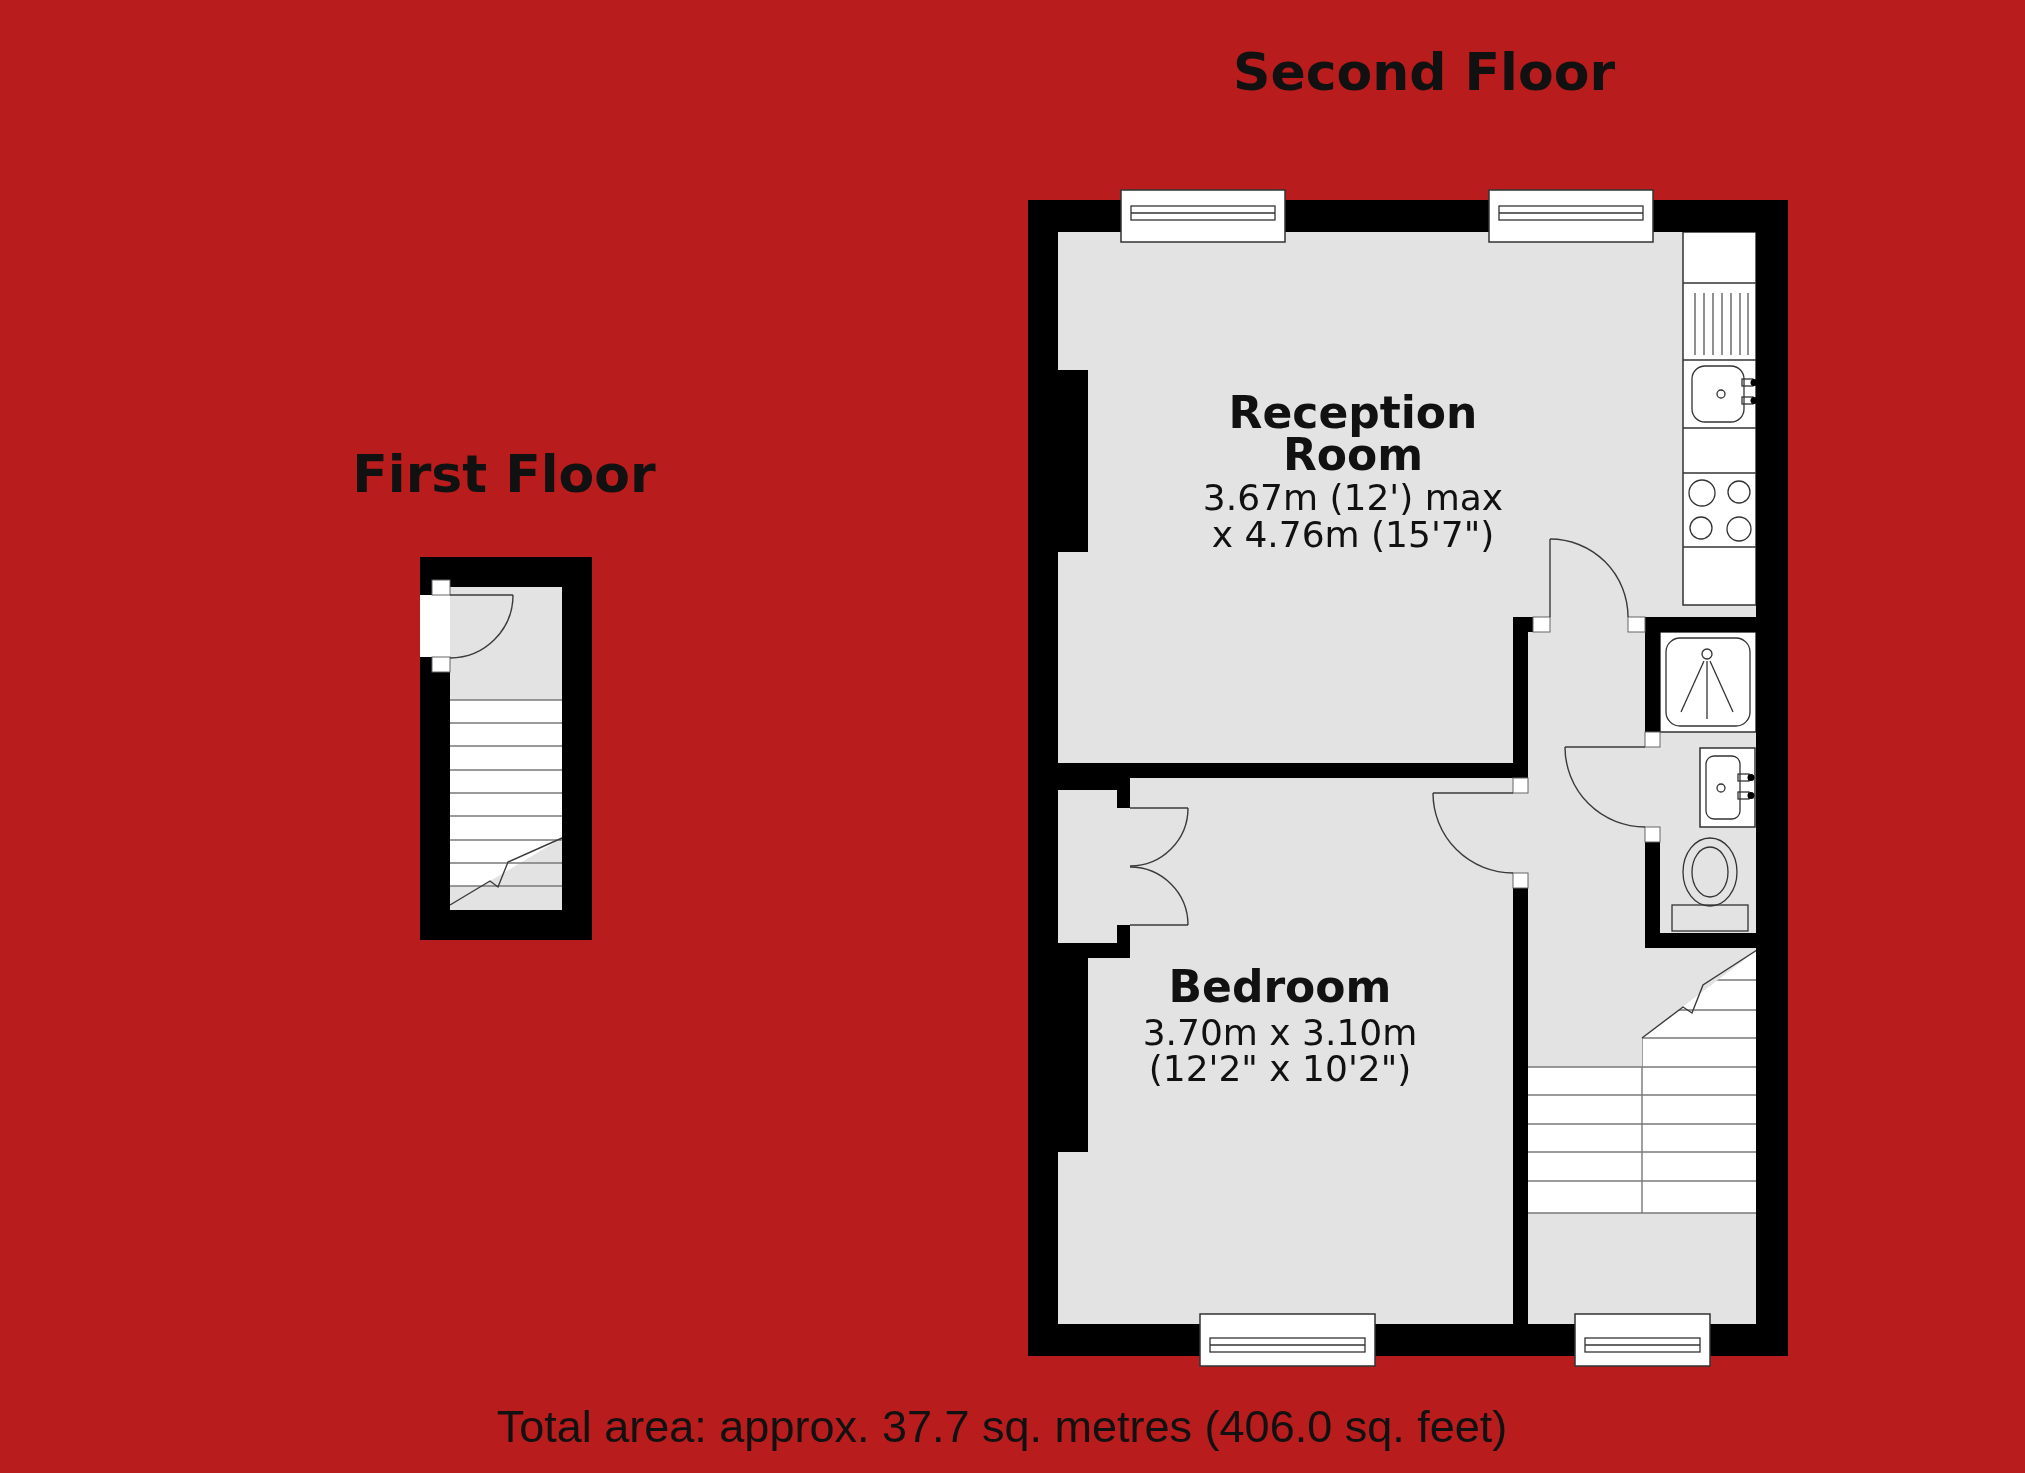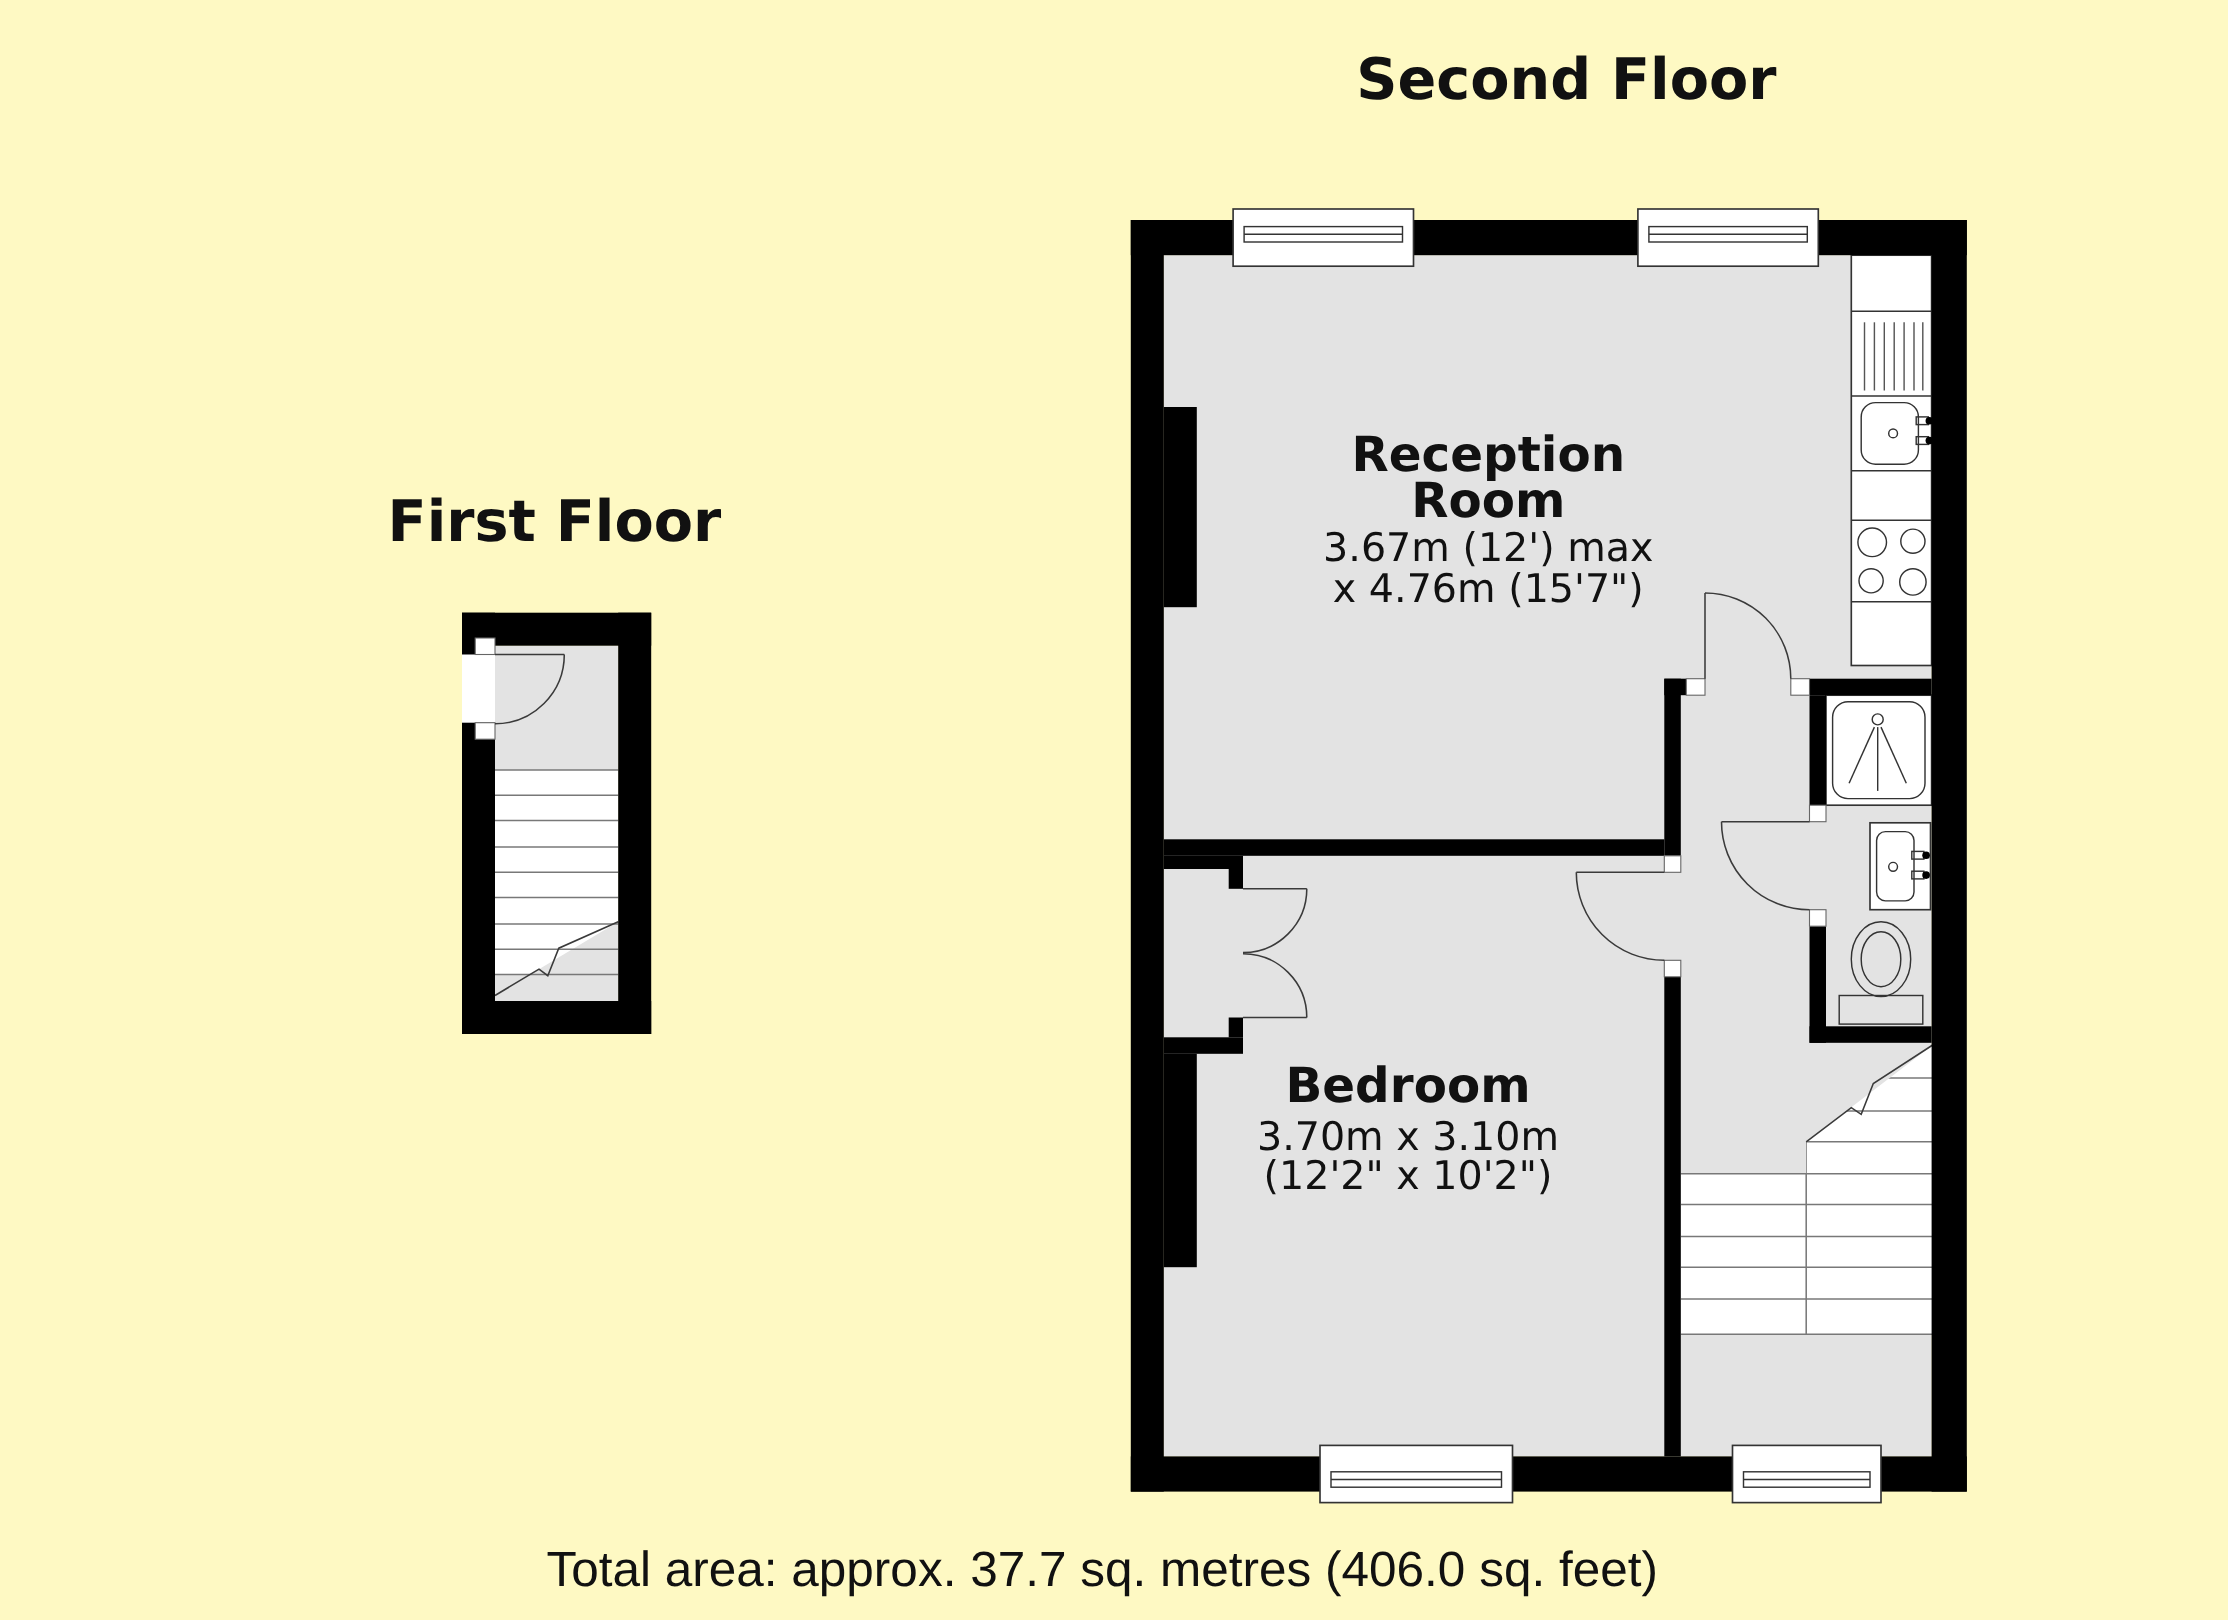--- a/index.html
+++ b/index.html
@@ -1,16 +1,16 @@
 <!DOCTYPE html>
 <html><head>
 <meta charset="utf-8">
 <style>
   html,body{margin:0;padding:0;background:#ffffff;}
-  .canvas{position:relative;width:2025px;height:1473px;background:#fef9c3;overflow:hidden;
+  .canvas{position:relative;width:2025px;height:1473px;background:#b91c1c;overflow:hidden;
           font-family:"DejaVu Sans",sans-serif;}
   svg{position:absolute;left:0;top:0;}
   .wall{fill:#000000;stroke:none;}
   .floor{fill:#e3e3e3;stroke:none;}
   .fixwhite{fill:#ffffff;stroke:#333333;stroke-width:1.5;}
   .thin{fill:none;stroke:#333333;stroke-width:1.3;}
   .tread{stroke:#787878;stroke-width:1.4;fill:none;}
   .jamb{fill:#ffffff;stroke:#666666;stroke-width:1;}
   .arc{fill:none;stroke:#3a3a3a;stroke-width:1.4;}
   .blacktip{fill:#000000;stroke:none;}

